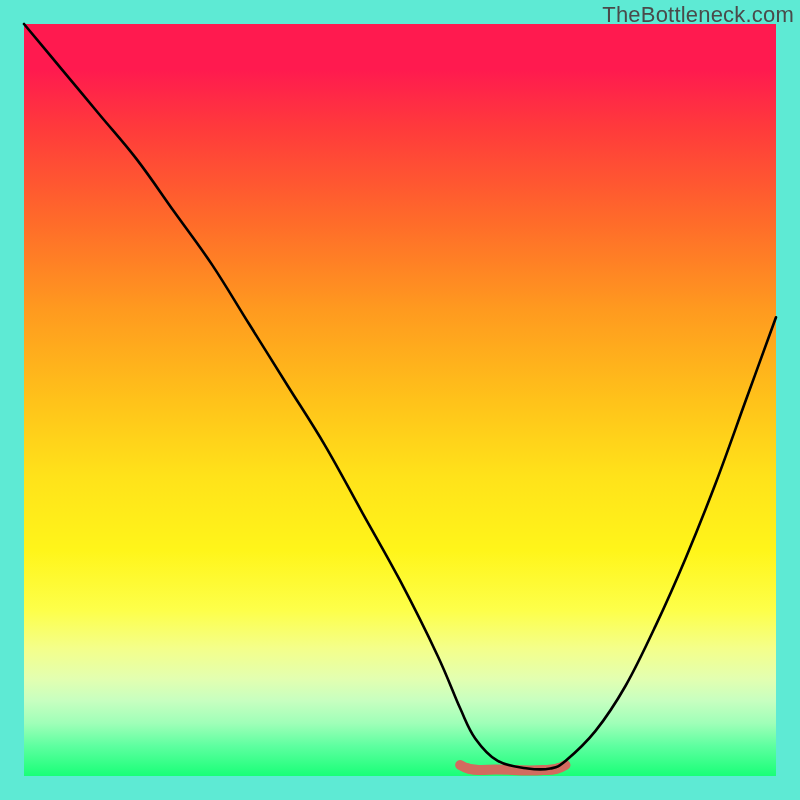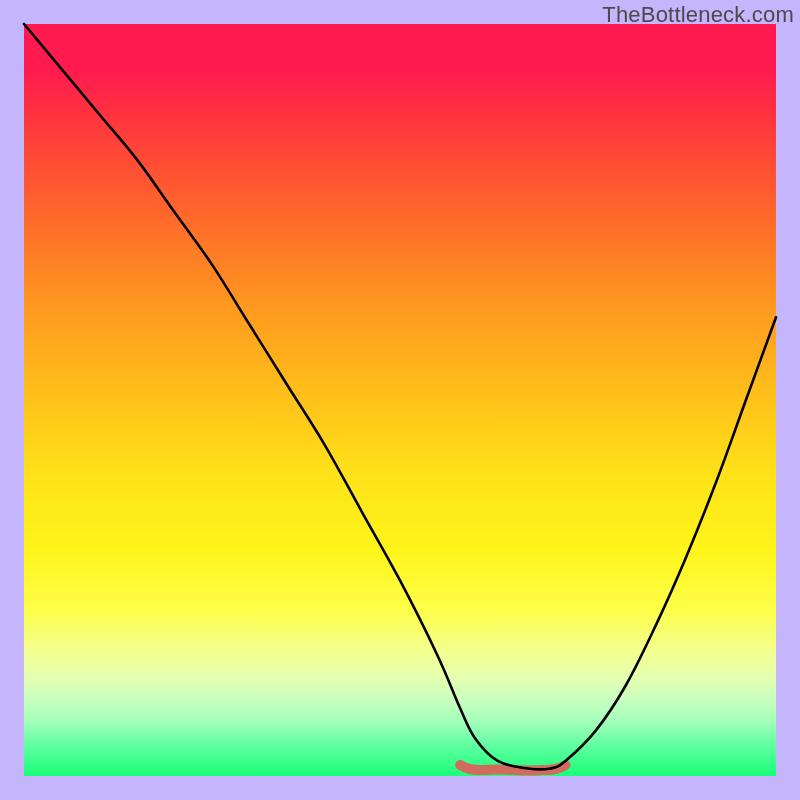--- a/index.html
+++ b/index.html
@@ -1,21 +1,21 @@
 <!DOCTYPE html>
 <html><head>
 <meta charset="utf-8">
 <style>
   * { margin: 0; padding: 0; box-sizing: border-box; }
   html, body { width: 800px; height: 800px; overflow: hidden; background: #000; }
   .stage {
     position: relative;
     width: 800px;
     height: 800px;
-    background: #c4b5fd;
+    background: #5eead4;
     padding-left: 40px;
   }
   .plot {
     position: absolute;
     left: 24px;
     top: 24px;
     width: 752px;
     height: 752px;
     background: linear-gradient(to bottom,
       #ff1a4f 0%,

